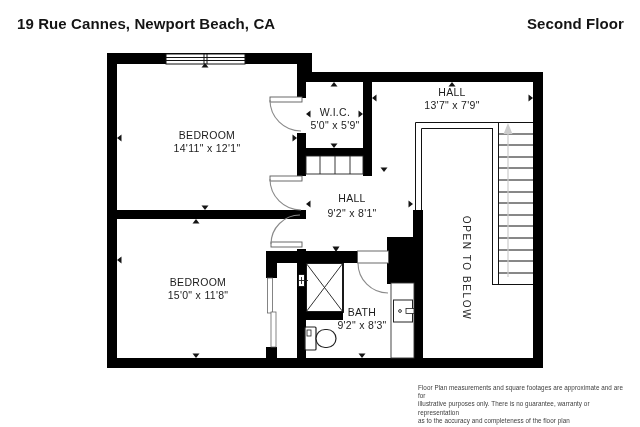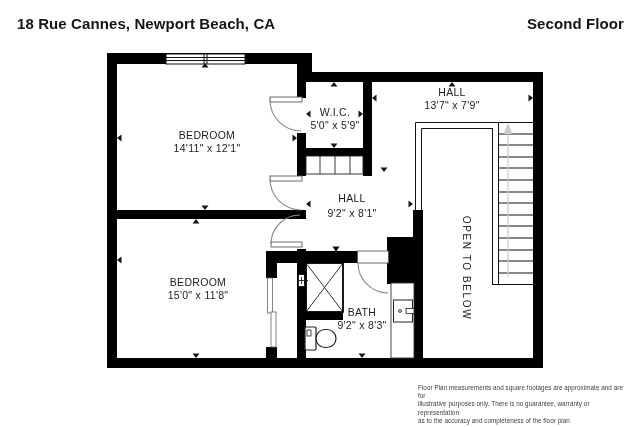--- a/index.html
+++ b/index.html
@@ -25,21 +25,21 @@
   .disclaimer{
     position:absolute;left:418px;top:384px;width:212px;
     font-size:6.3px;line-height:8.2px;color:#3d3d3d;letter-spacing:.05px;
   }
 </style>
 </head>
 <body>
 
 <div class="canvas">
 
-  <div class="hdr hdr-left">18 Rue Cannes, Newport Beach, CA</div>
+  <div class="hdr hdr-left">19 Rue Cannes, Newport Beach, CA</div>
   <div class="hdr hdr-right">Second Floor</div>
 
   <svg class="plan-svg" width="640" height="427" viewBox="0 0 640 427">
 
     <g>
       <rect class="wall" x="107" y="53" width="205" height="11"></rect>
       <rect class="wall" x="297" y="53" width="15" height="29"></rect>
       <rect class="wall" x="302" y="72" width="241" height="10"></rect>
       <rect class="wall" x="533" y="72" width="10" height="296"></rect>
       <rect class="wall" x="107" y="358" width="436" height="10"></rect>

